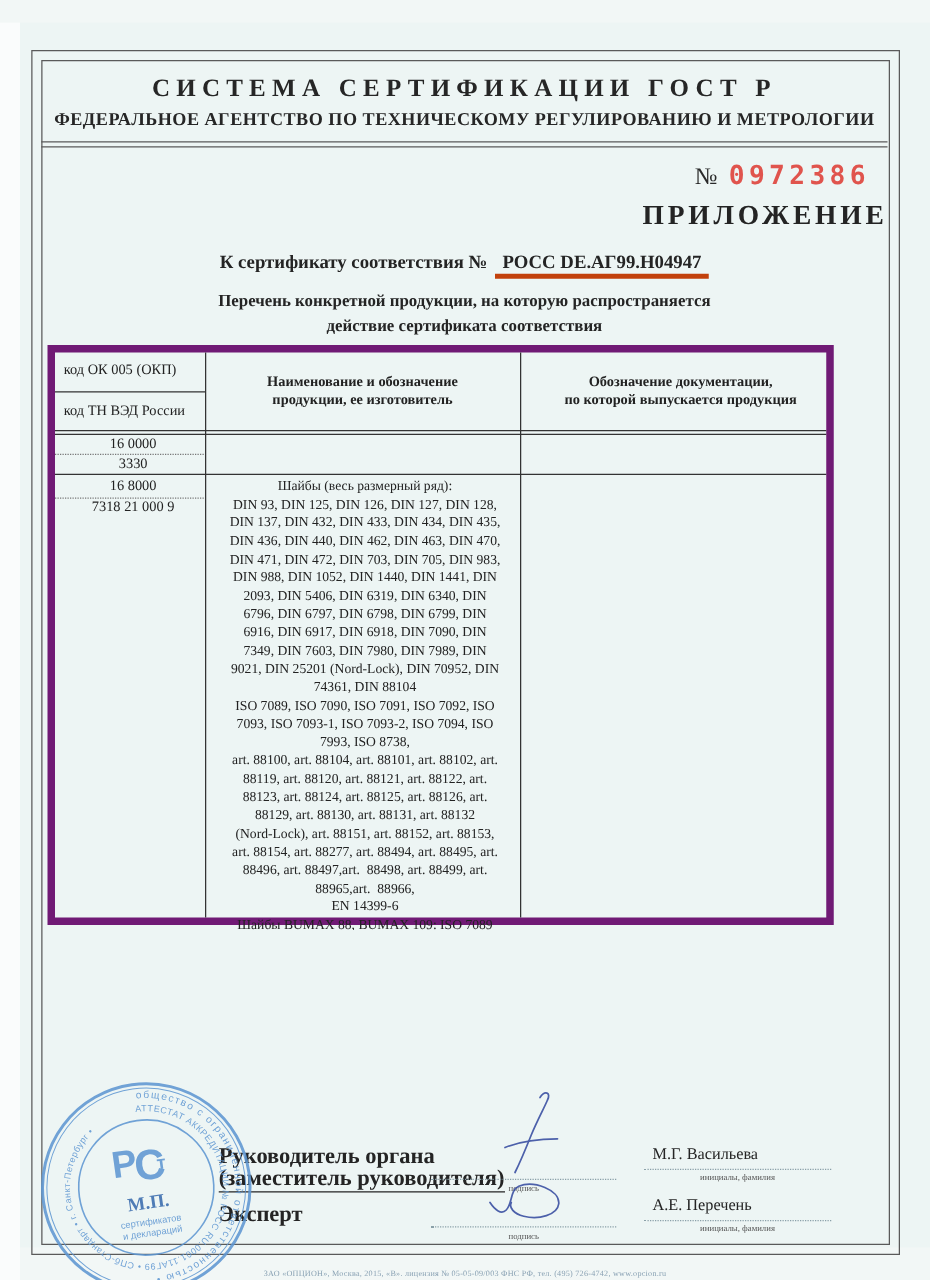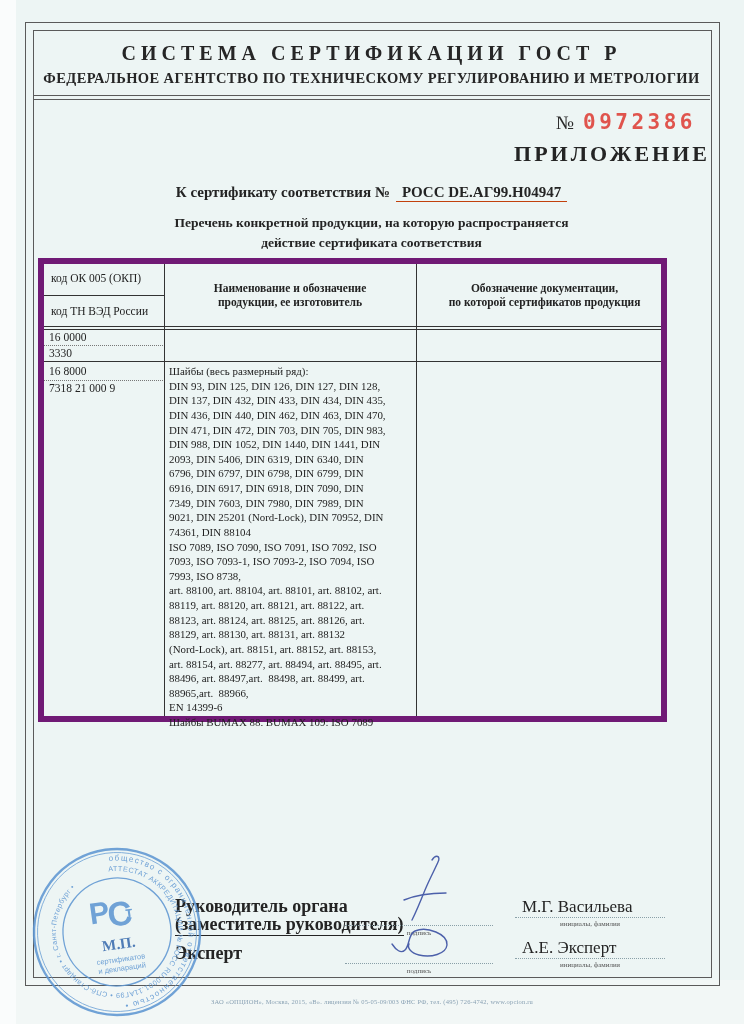--- a/index.html
+++ b/index.html
@@ -4,59 +4,59 @@
 <style>
   html,body{margin:0;padding:0;}
   body{
     width:744px;height:1024px;
     background:#f2f7f6;
     font-family:"Liberation Serif", serif;
     color:#1f1f1f;
     position:relative;
     overflow:hidden;
   }
-  .page{position:absolute;left:0;top:0;width:744px;height:980px;background:#edf5f4;}
+  .page{position:absolute;left:0;top:18px;width:744px;height:980px;background:#edf5f4;}
   .scan-edge{position:absolute;left:0;top:0;width:16px;height:1024px;background:#fafcfc;}
 
   .outer-frame{position:absolute;left:25px;top:22px;width:693px;height:962px;border:1px solid #5a5a5a;}
   .inner-frame{position:absolute;left:33px;top:30px;width:677px;height:946px;border:1px solid #5a5a5a;}
 
   .header-band{position:absolute;left:33px;top:30px;width:677px;height:65px;border-bottom:1px solid #5a5a5a;text-align:center;}
   .sys-line{margin-top:12px;font-size:20px;font-weight:bold;letter-spacing:5px;color:#262626;}
   .agency-line{margin-top:5px;font-size:14.5px;font-weight:bold;letter-spacing:0.4px;color:#262626;text-align:center;}
   .band-rule{position:absolute;left:33px;top:99px;width:677px;height:0;border-top:1px solid #5a5a5a;}
 
   .blank-number{position:absolute;right:48px;top:110px;display:flex;align-items:baseline;gap:9px;}
   .blank-number .nsign{font-size:19px;color:#2a2a2a;}
   .blank-number .nval{font-family:"DejaVu Sans Mono", monospace;font-size:21px;letter-spacing:3.5px;color:#e0544d;font-weight:bold;}
 
   .doc-title{position:absolute;left:33px;top:141px;width:677px;text-align:right;font-size:22px;font-weight:bold;letter-spacing:3px;color:#242424;}
 
   .cert-line{position:absolute;left:33px;top:184px;width:677px;text-align:center;font-size:15px;font-weight:bold;color:#242424;}
-  .cert-line .cert-no{font-weight:bold;border-bottom:1px solid #c2410c;padding:0 6px 1px 6px;margin-left:6px;}
+  .cert-line .cert-no{font-weight:bold;border-bottom:4px solid #c2410c;padding:0 6px 1px 6px;margin-left:6px;}
 
   .subtitle{position:absolute;left:33px;top:213px;width:677px;text-align:center;font-size:13.5px;font-weight:bold;line-height:20px;color:#242424;white-space:pre-line;}
 
   
   .table{position:absolute;left:38px;top:258px;width:629px;height:464px;border:6px solid #701a75;box-sizing:border-box;}
   .vline{position:absolute;top:0;bottom:0;width:0;border-left:1px solid #333;}
   .hline{position:absolute;left:0;right:0;height:0;border-top:1px solid #333;}
   .hline.part{right:auto;}
   .dotline{position:absolute;height:0;border-top:1px dotted #777;}
-  .cell{position:absolute;box-sizing:border-box;}
+  .cell{position:absolute;box-sizing:border-box;text-align:center;}
   .th{font-size:11.5px;color:#222;font-weight:bold;text-align:center;line-height:14px;white-space:pre-line;}
   .code{font-size:11.5px;color:#222;padding-left:5px;}
   .prod-text{font-size:10.9px;line-height:14.62px;color:#222;white-space:pre;overflow:hidden;}
 
   
   .sig-label{position:absolute;font-size:18px;font-weight:bold;color:#242424;}
   .sig-label.ul{border-bottom:1.5px solid #242424;padding-bottom:0;}
   .fill-line{position:absolute;height:0;border-bottom:1px dotted #8aa0a8;}
   .cap{position:absolute;font-size:7px;color:#555;text-align:center;}
-  .sig-name{position:absolute;font-size:17px;color:#242424;}
+  .sig-name{position:absolute;font-size:13px;color:#242424;}
 
   .footer-print{position:absolute;left:0;top:998px;width:744px;text-align:center;font-size:6.5px;color:#8aa2b4;letter-spacing:0.2px;}
 
   .stamp-wrap{position:absolute;left:28px;top:843px;width:178px;height:178px;opacity:0.88;}
   .sig-ink{position:absolute;left:330px;top:852px;width:200px;height:130px;}
 </style>
 </head>
 <body>
 
 <div class="page">
@@ -91,21 +91,21 @@
     <div class="hline part" style="top:31px;width:120px"></div>
     <div class="hline" style="top:62px"></div>
     <div class="hline" style="top:65px"></div>
     <div class="hline" style="top:97px"></div>
 
     <div class="cell th" style="left:0;top:7px;width:120px;text-align:left;padding-left:7px;font-weight:normal;font-size:11.5px">код ОК 005 (ОКП)</div>
     <div class="cell th" style="left:0;top:40px;width:120px;text-align:left;padding-left:7px;font-weight:normal;font-size:11.5px">код ТН ВЭД России</div>
     <div class="cell th" style="left:120px;top:17px;width:252px">Наименование и обозначение
 продукции, ее изготовитель</div>
     <div class="cell th" style="left:372px;top:17px;width:257px">Обозначение документации,
-по которой сертификатов продукция</div>
+по которой выпускается продукция</div>
 
     <div class="dotline" style="left:0;top:81px;width:119px"></div>
     <div class="cell code" style="left:0;top:67px;width:120px">16 0000</div>
     <div class="cell code" style="left:0;top:83px;width:120px">3330</div>
     <div class="cell" style="left:120px;top:67px;width:252px"></div>
     <div class="cell" style="left:372px;top:67px;width:257px"></div>
 
     <div class="dotline" style="left:0;top:116px;width:119px"></div>
     <div class="cell code" style="left:0;top:101px;width:120px">16 8000</div>
     <div class="cell code" style="left:0;top:118px;width:120px">7318 21 000 9</div>
@@ -142,21 +142,21 @@
   <div class="sig-label" style="left:175px;top:943px">Эксперт</div>
 
   <div class="fill-line" style="left:345px;top:925px;width:148px"></div>
   <div class="cap" style="left:345px;top:929px;width:148px">подпись</div>
   <div class="fill-line" style="left:345px;top:963px;width:148px"></div>
   <div class="cap" style="left:345px;top:967px;width:148px">подпись</div>
 
   <div class="sig-name" style="left:522px;top:897px">М.Г. Васильева</div>
   <div class="fill-line" style="left:515px;top:917px;width:150px"></div>
   <div class="cap" style="left:515px;top:920px;width:150px">инициалы, фамилия</div>
-  <div class="sig-name" style="left:522px;top:938px">А.Е. Эксперт</div>
+  <div class="sig-name" style="left:522px;top:938px">А.Е. Перечень</div>
   <div class="fill-line" style="left:515px;top:958px;width:150px"></div>
   <div class="cap" style="left:515px;top:961px;width:150px">инициалы, фамилия</div>
 
   <div class="stamp-wrap">
     <svg width="178" height="178" viewBox="0 0 178 178">
       <g transform="rotate(-8 89 89)" stroke="#5f97d2" fill="none">
         <circle cx="89" cy="89" r="83" stroke-width="2.4"></circle>
         <circle cx="89" cy="89" r="79.5" stroke-width="0.8"></circle>
         <circle cx="89" cy="89" r="54" stroke-width="1.3"></circle>
         <defs>

